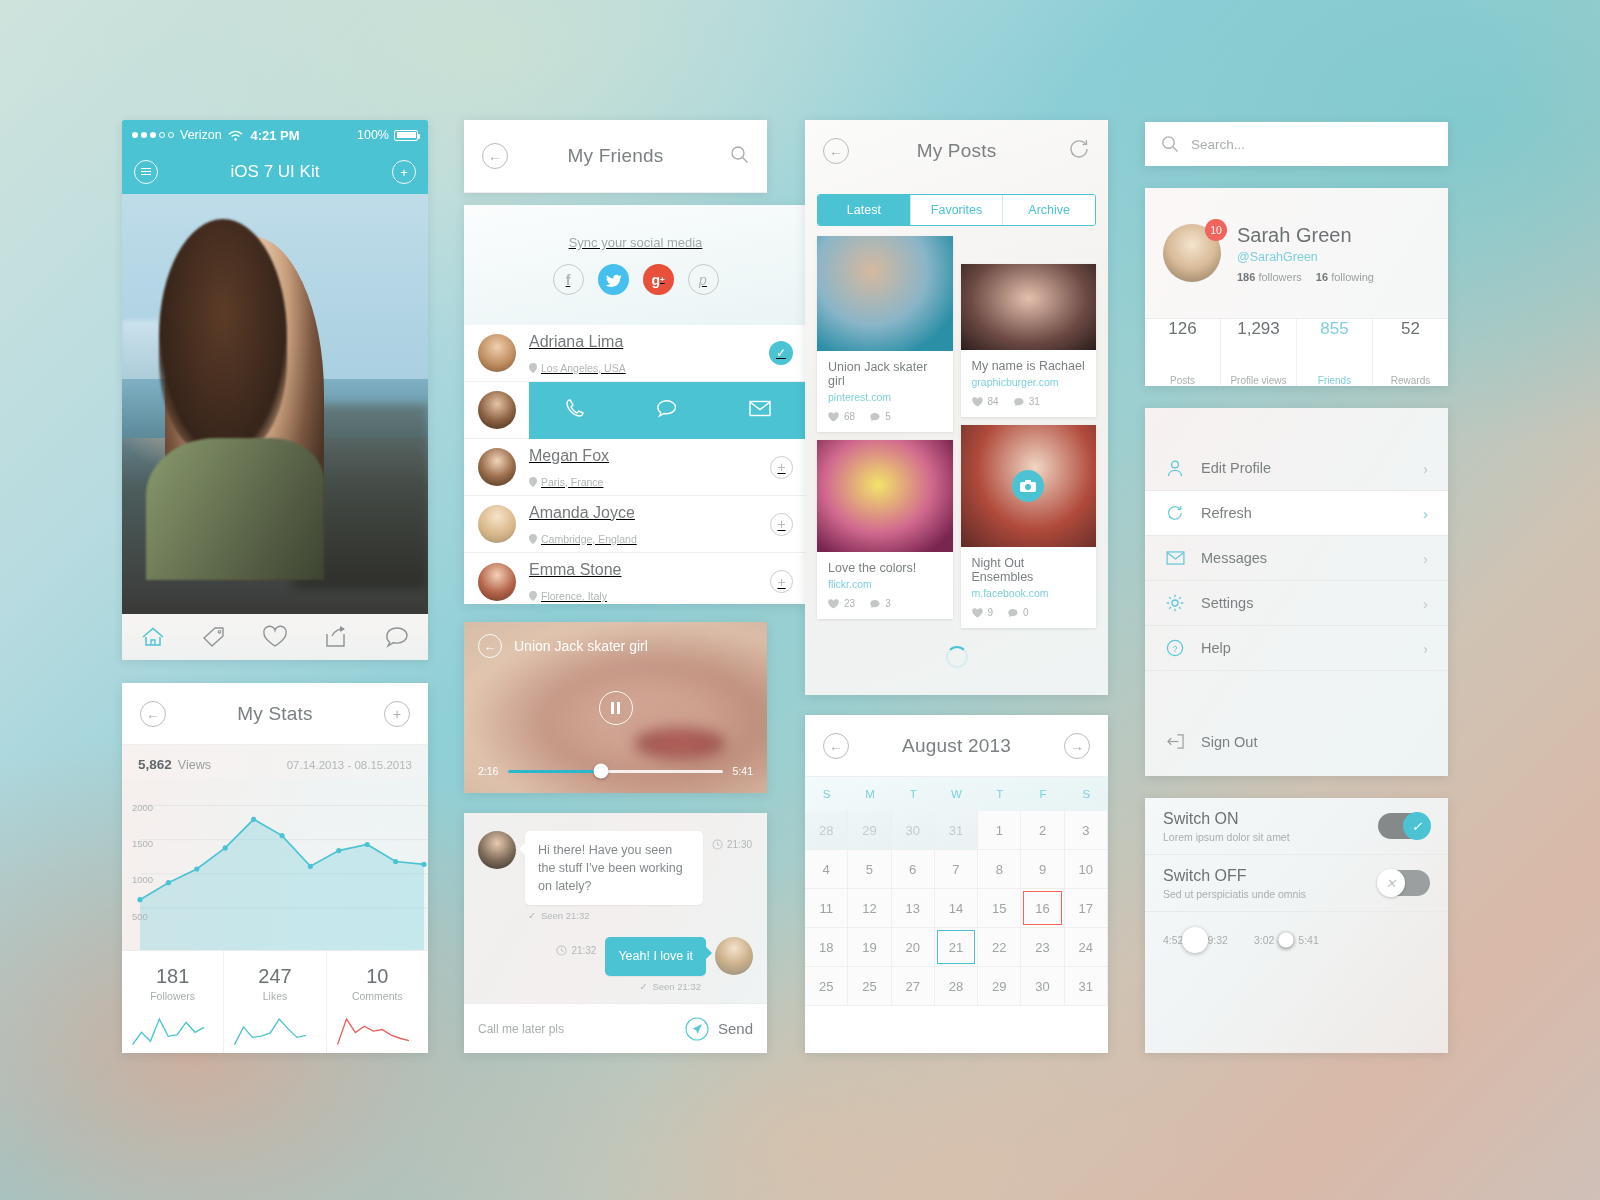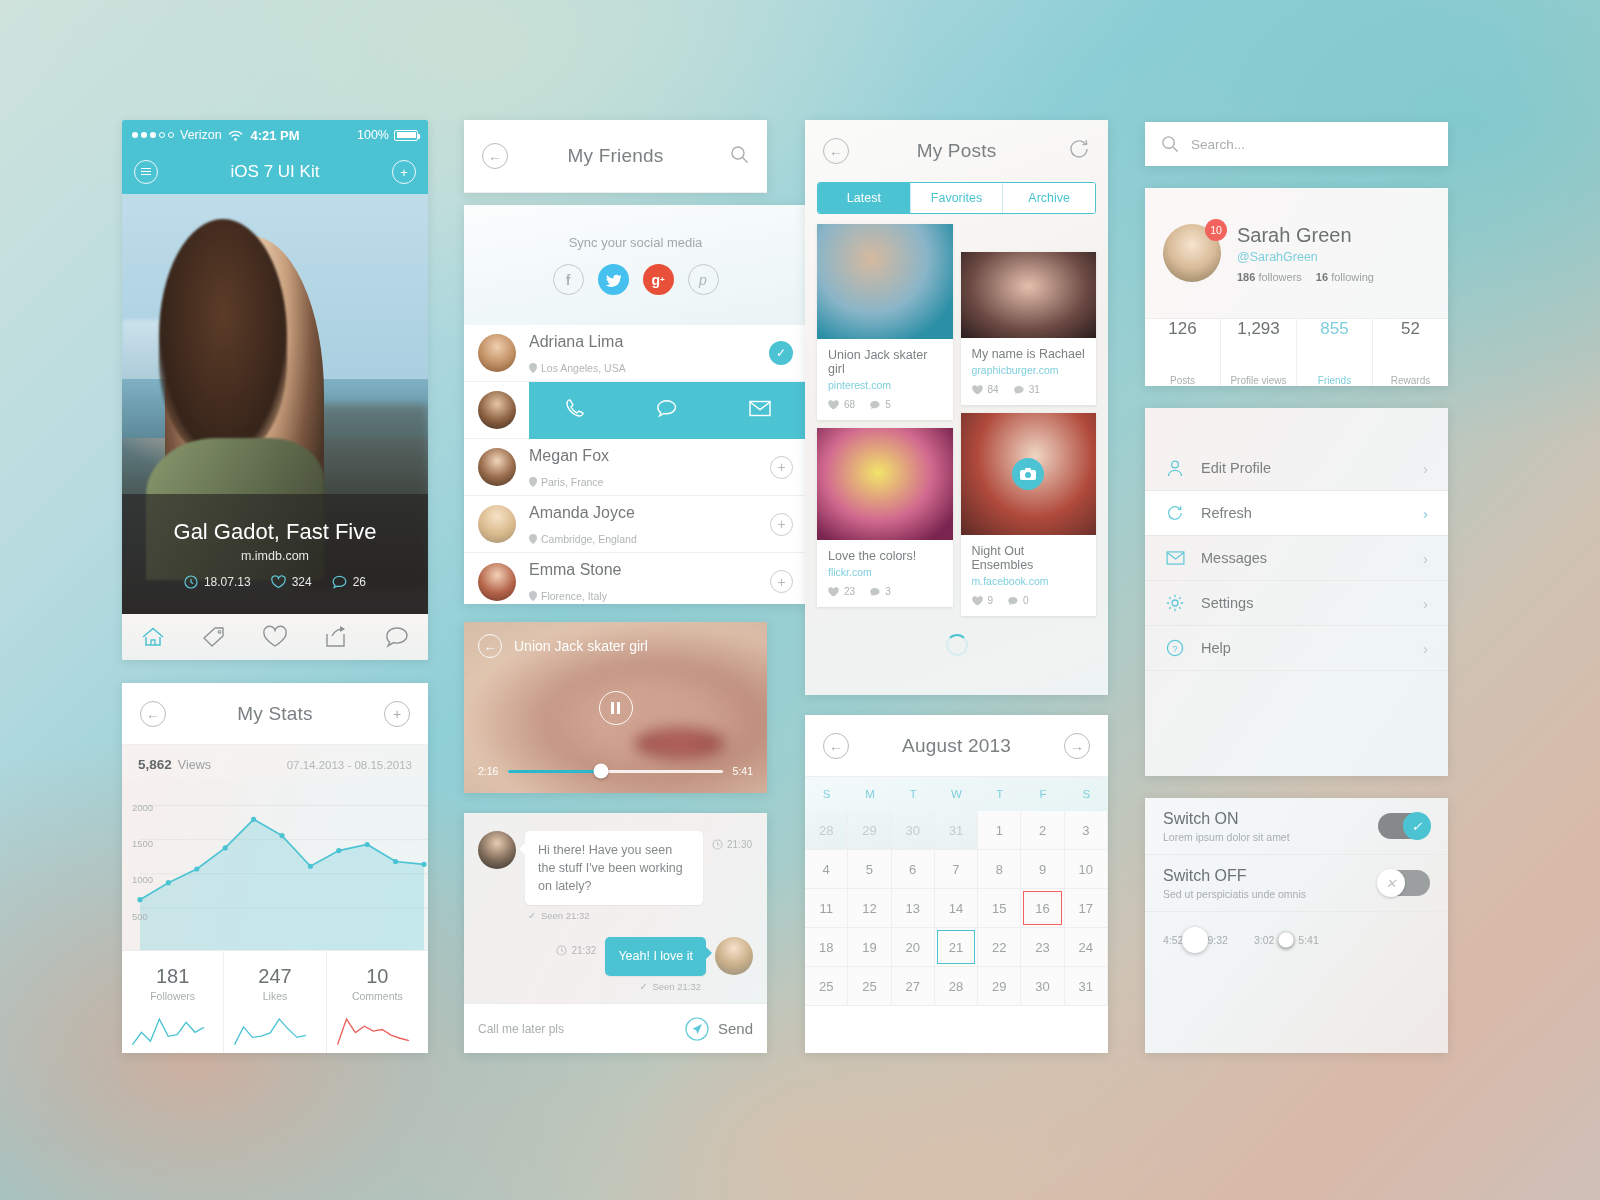--- a/index.html
+++ b/index.html
@@ -118,21 +118,21 @@
   .stat3 { display:flex; height: 108px; border-top:1px solid #ececec; background:#fff; }
   .stat3 > div { flex:1; display:flex; flex-direction:column; align-items:center; padding-top:14px;
                  border-right:1px solid #efefef; position:relative; }
   .stat3 > div:last-child { border-right:none; }
   .stat3 .n { font-size:20px; color:#6c7274; }
   .stat3 .l { font-size:10.5px; color:#a9aeaf; margin-top:2px; }
   .spark { position:absolute; bottom:10px; left:8px; right:8px; height:34px; }
 
   
   #friends { left: 464px; top: 120px; width: 303px; height: 73px; }
-  #sync { left: 464px; top: 205px; width: 343px; height: 399px; }
+  #sync { left: 464px; top: 205px; width: 343px; height: 399px; text-decoration: underline; }
   .sync-head { height: 120px; background: linear-gradient(170deg,#fbfdfd,#eaf4f5);
     display:flex; flex-direction:column; align-items:center; justify-content:center; gap: 14px; }
   .sync-head .lbl { font-size:13px; color:#a3a9aa; }
   .socials { display:flex; gap: 14px; }
   .soc { width: 31px; height:31px; border-radius:50%; display:flex; align-items:center; justify-content:center;
          font-size:14px; font-weight:bold; }
   .soc.out { border:1.3px solid #c5c9ca; color:#b0b5b6; }
   .soc.tw { background:#45c0ef; color:#fff; }
   .soc.gp { background:#e8503a; color:#fff; }
   .frow { height: 57px; display:flex; align-items:center; padding: 0 14px; border-bottom:1px solid #f0f0f0; background:#fff; position:relative;}
@@ -190,21 +190,21 @@
     border-left-color:#4cc3d3; border-right:0; }
   .stamp { font-size:10px; color:#b2b7b8; display:flex; align-items:center; gap:4px; white-space:nowrap; padding-top:8px;}
   .seen { font-size:9.5px; color:#b2b7b8; display:flex; align-items:center; gap:5px; margin: 5px 0 0 50px; }
   .seen.r { justify-content:flex-end; margin: 5px 52px 0 0; }
   .chatinput { height: 50px; border-top:1px solid #ececec; background:#fff; display:flex; align-items:center;
     padding: 0 14px; font-size:12px; color:#a9aeaf; }
   .sendbtn { margin-left:auto; display:flex; align-items:center; gap:9px; color:#7b8183; font-size:15px; }
 
   
   #posts { left: 805px; top: 120px; width: 303px; height: 575px; }
-  .segbar { display:flex; height: 32px; margin: 0 12px 10px; border-radius:3px; overflow:hidden; border:1px solid #4cc3d3;}
+  .segbar { display:flex; height: 32px; margin: 12px 12px 10px; border-radius:3px; overflow:hidden; border:1px solid #4cc3d3;}
   .segbar div { flex:1; display:flex; align-items:center; justify-content:center; font-size:12.5px;
     color:#4cc3d3; background:#fff; border-right:1px solid #cfeaef; }
   .segbar div:last-child { border-right:none; }
   .segbar div.on { background:#4cc3d3; color:#fff; }
   .masonry { display:flex; gap: 8px; padding: 0 12px; }
   .mcol { flex:1; display:flex; flex-direction:column; gap: 8px; }
   .pcard { background:#fff; box-shadow:0 1px 3px rgba(0,0,0,.09); }
   .pimg { height: 115px; }
   .pimg.i1 { background: radial-gradient(ellipse at 40% 30%, #d6b99f, #8ab5c8 48%, #2b8fa6 80%); }
   .pimg.i2 { height: 86px; background: radial-gradient(ellipse at 50% 40%, #e3c0ad, #6d4a44 60%, #2a1d1c); }
@@ -331,45 +331,20 @@
       <span class="wcirc" style="margin-left:auto">+</span>
     </div>
     <div class="hero">
       <div class="sky"></div>
       <div class="skyline"></div>
       <div class="sea"></div>
       <div class="crowd"></div>
       <div class="person"></div>
       <div class="hair"></div>
       <div class="shoulder"></div>
-      <div class="hero-caption">
-        <div class="t">Gal Gadot, Fast Five</div>
-        <div class="s">m.imdb.com</div>
-        <div class="hero-meta">
-          <span>
-            <svg width="14" height="14" viewBox="0 0 14 14">
-                <circle cx="7" cy="7" r="6" stroke="#5fc8d8" stroke-width="1.2" fill="none"></circle>
-                <path d="M7 4v3.3l2.2 1.3" stroke="#5fc8d8" stroke-width="1.2" fill="none"></path>
-              </svg>
-            <b style="font-weight:normal">18.07.13</b>
-          </span>
-          <span>
-            <svg width="15" height="14" viewBox="0 0 15 14">
-                <path d="M7.5 12.6S1 8.8 1 5.2A3.2 3.2 0 0 1 7.5 3.3 3.2 3.2 0 0 1 14 5.2c0 3.6-6.5 7.4-6.5 7.4z" stroke="#5fc8d8" stroke-width="1.2" fill="none"></path>
-              </svg>
-            <b style="font-weight:normal">324</b>
-          </span>
-          <span>
-            <svg width="15" height="14" viewBox="0 0 15 14">
-                <path d="M13.8 6.4c0 2.8-2.8 5-6.3 5-.8 0-1.6-.1-2.3-.3L2 12.6l1-2.3A4.8 4.8 0 0 1 1.2 6.4c0-2.8 2.8-5 6.3-5s6.3 2.2 6.3 5z" stroke="#5fc8d8" stroke-width="1.2" fill="none"></path>
-              </svg>
-            <b style="font-weight:normal">26</b>
-          </span>
-        </div>
-      </div>
     </div>
     <div class="tabbar">
       <span class="ic"><svg width="26" height="24" viewBox="0 0 26 24">
             <path d="M3 12L13 3.5 23 12" stroke="#4cc3d3" stroke-width="1.5" fill="none"></path>
             <path d="M6 12v8h14v-8" stroke="#4cc3d3" stroke-width="1.5" fill="none"></path>
             <path d="M11 20v-5h4v5" stroke="#4cc3d3" stroke-width="1.3" fill="none"></path>
           </svg></span>
       <span class="ic"><svg width="26" height="24" viewBox="0 0 26 24">
             <path d="M14 3h8v8l-11 10-8-8z" stroke="#8d9395" stroke-width="1.4" fill="none" stroke-linejoin="round"></path>
             <circle cx="18.5" cy="6.8" r="1.3" stroke="#8d9395" stroke-width="1.1" fill="none"></circle>
@@ -891,20 +866,30 @@
       <span class="micon">
           <svg width="18" height="18" viewBox="0 0 18 18">
             <circle cx="9" cy="9" r="7.6" stroke="#5fc8d8" stroke-width="1.3" fill="none"></circle>
             <text x="9" y="12.6" text-anchor="middle" font-size="9" fill="#5fc8d8" font-family="Liberation Sans, sans-serif">?</text>
           </svg>
         </span>
       <span>Help</span>
       <span class="chev">›</span>
     </div>
     <div class="mspacer"></div>
+    <div class="mrow" style="border-bottom:none">
+      <span class="micon">
+          <svg width="19" height="17" viewBox="0 0 20 18">
+            <path d="M12 2H18v14h-6" stroke="#9aa0a1" stroke-width="1.3" fill="none"></path>
+            <path d="M13 9H2" stroke="#9aa0a1" stroke-width="1.3"></path>
+            <path d="M5.5 5.5L2 9l3.5 3.5" stroke="#9aa0a1" stroke-width="1.3" fill="none"></path>
+          </svg>
+        </span>
+      <span>Sign Out</span>
+    </div>
   </div>
 
   <div class="card" id="switches">
     <div class="srow">
       <span class="txt">
         <span class="t" style="display:block">Switch ON</span>
         <span class="d" style="display:block">Lorem ipsum dolor sit amet</span>
       </span>
       <span class="toggle on">
           <i class="knob">✓</i>

